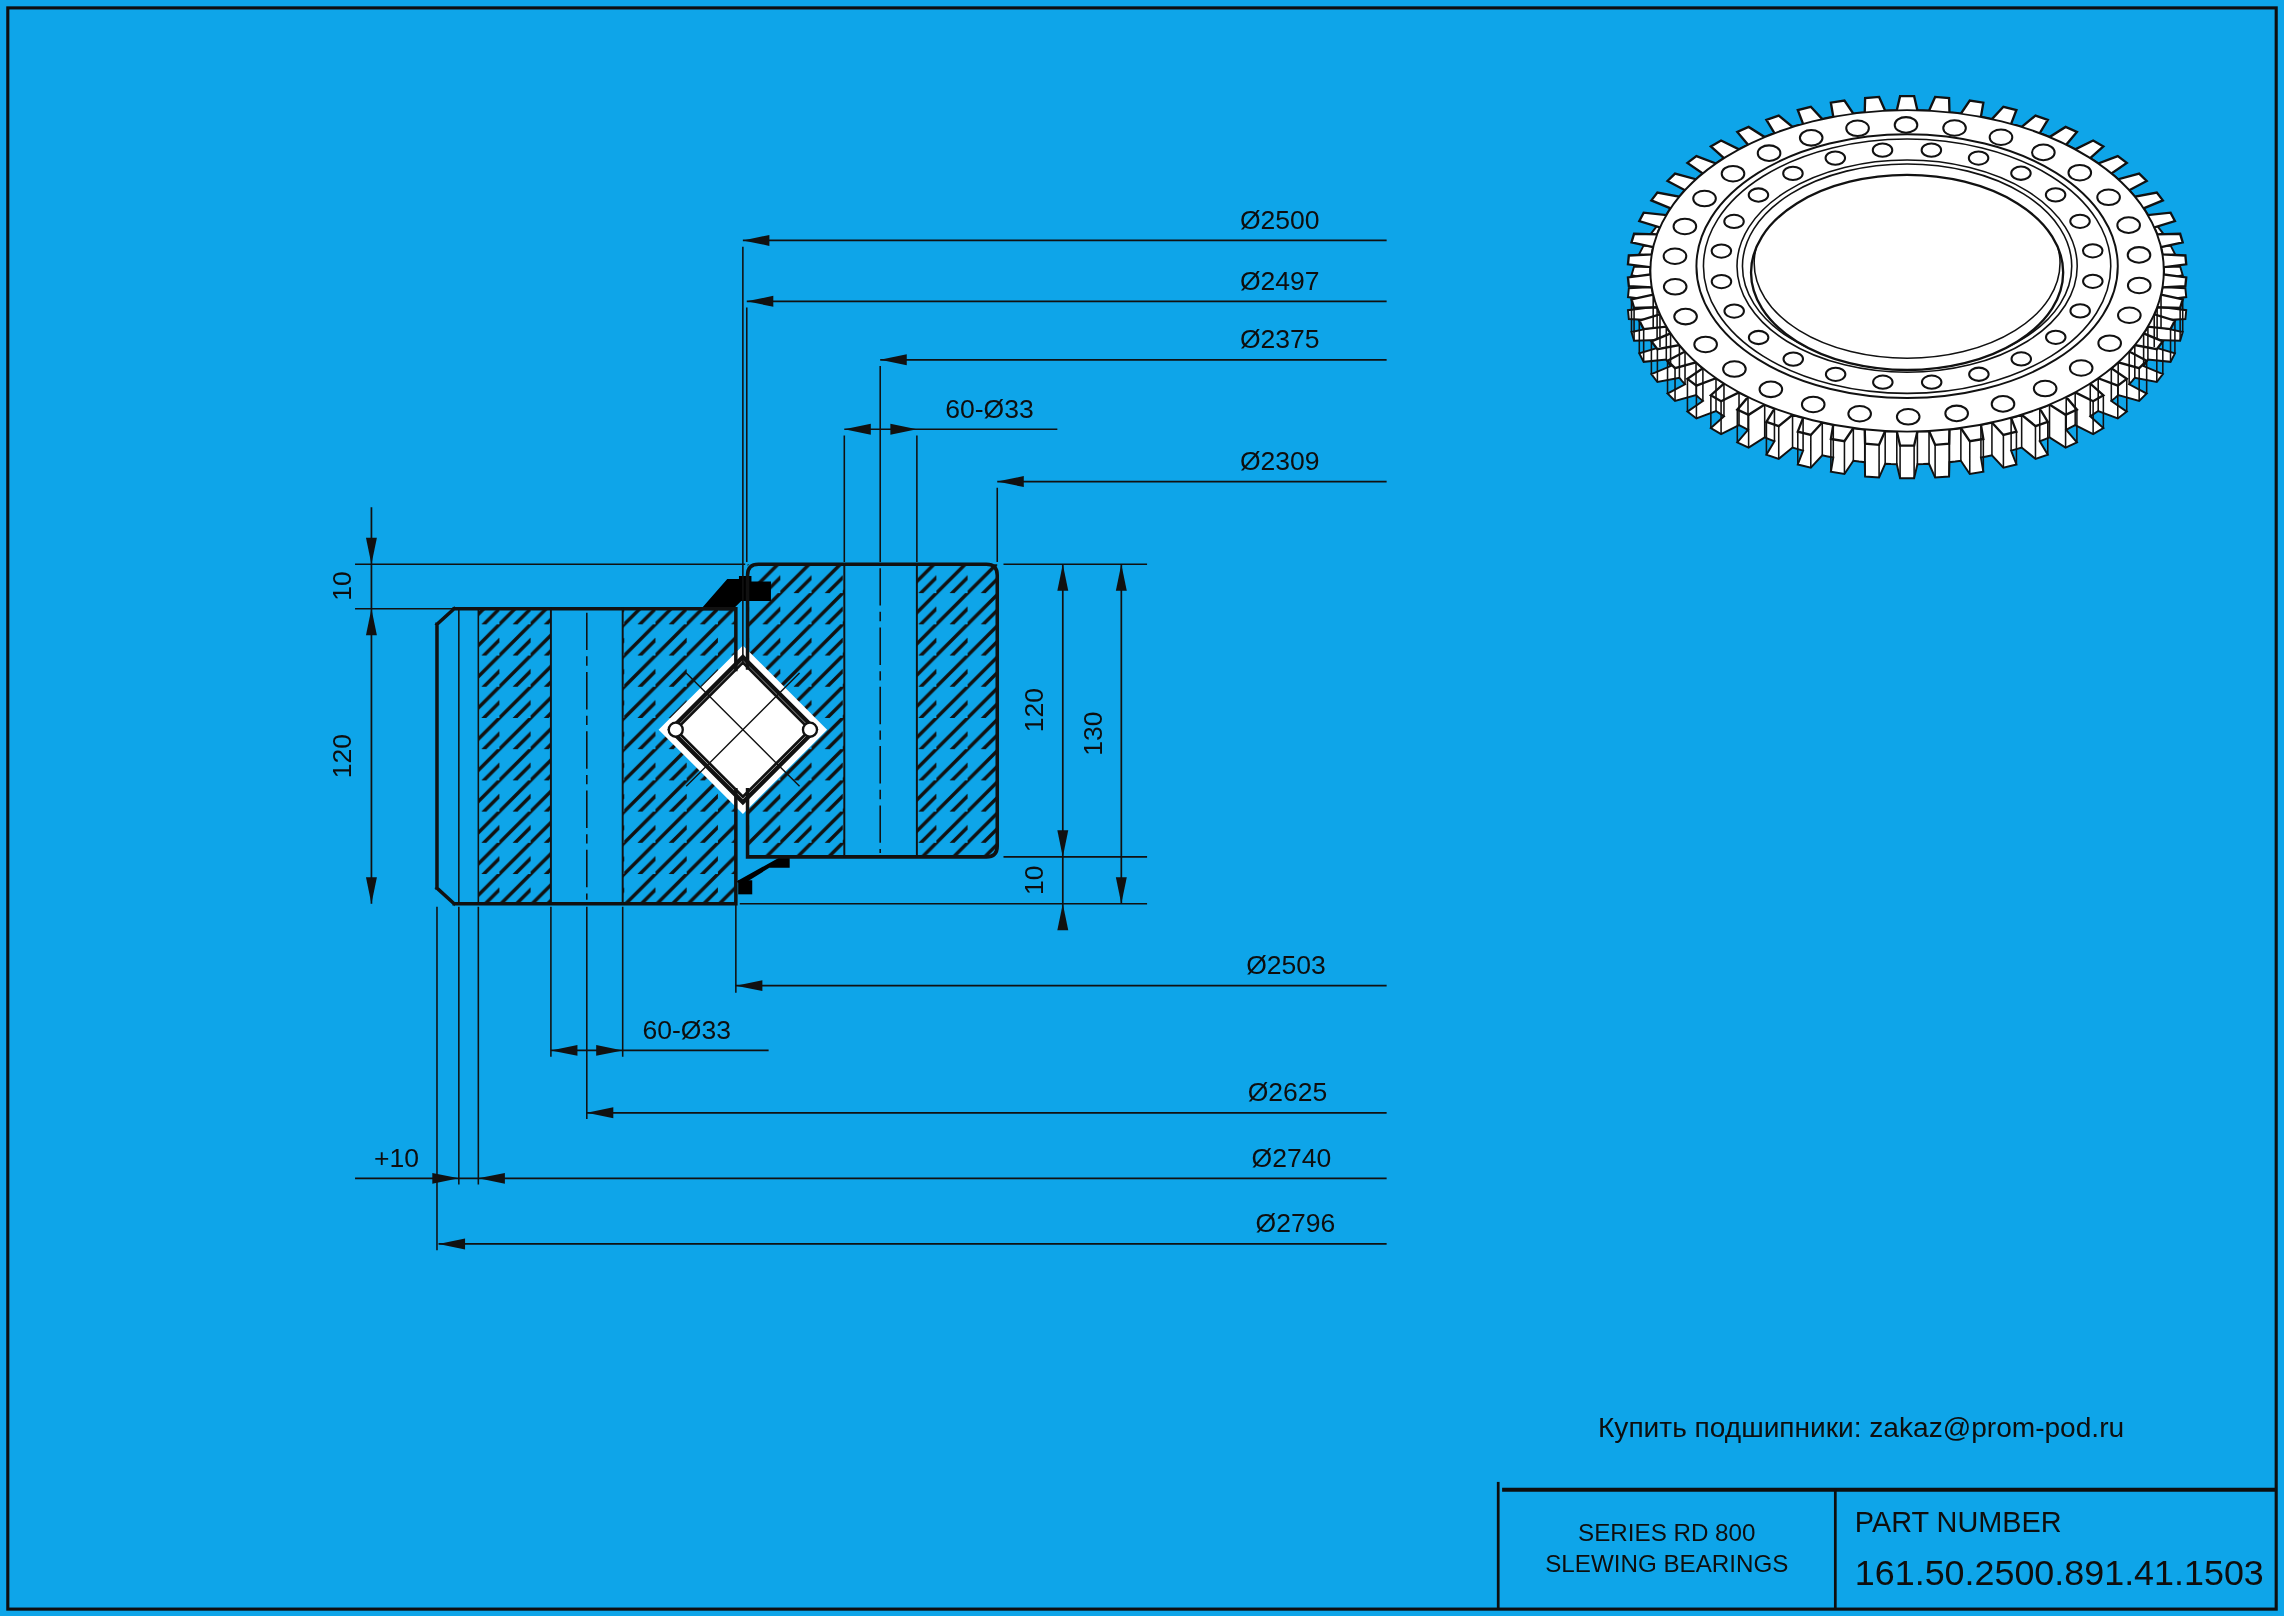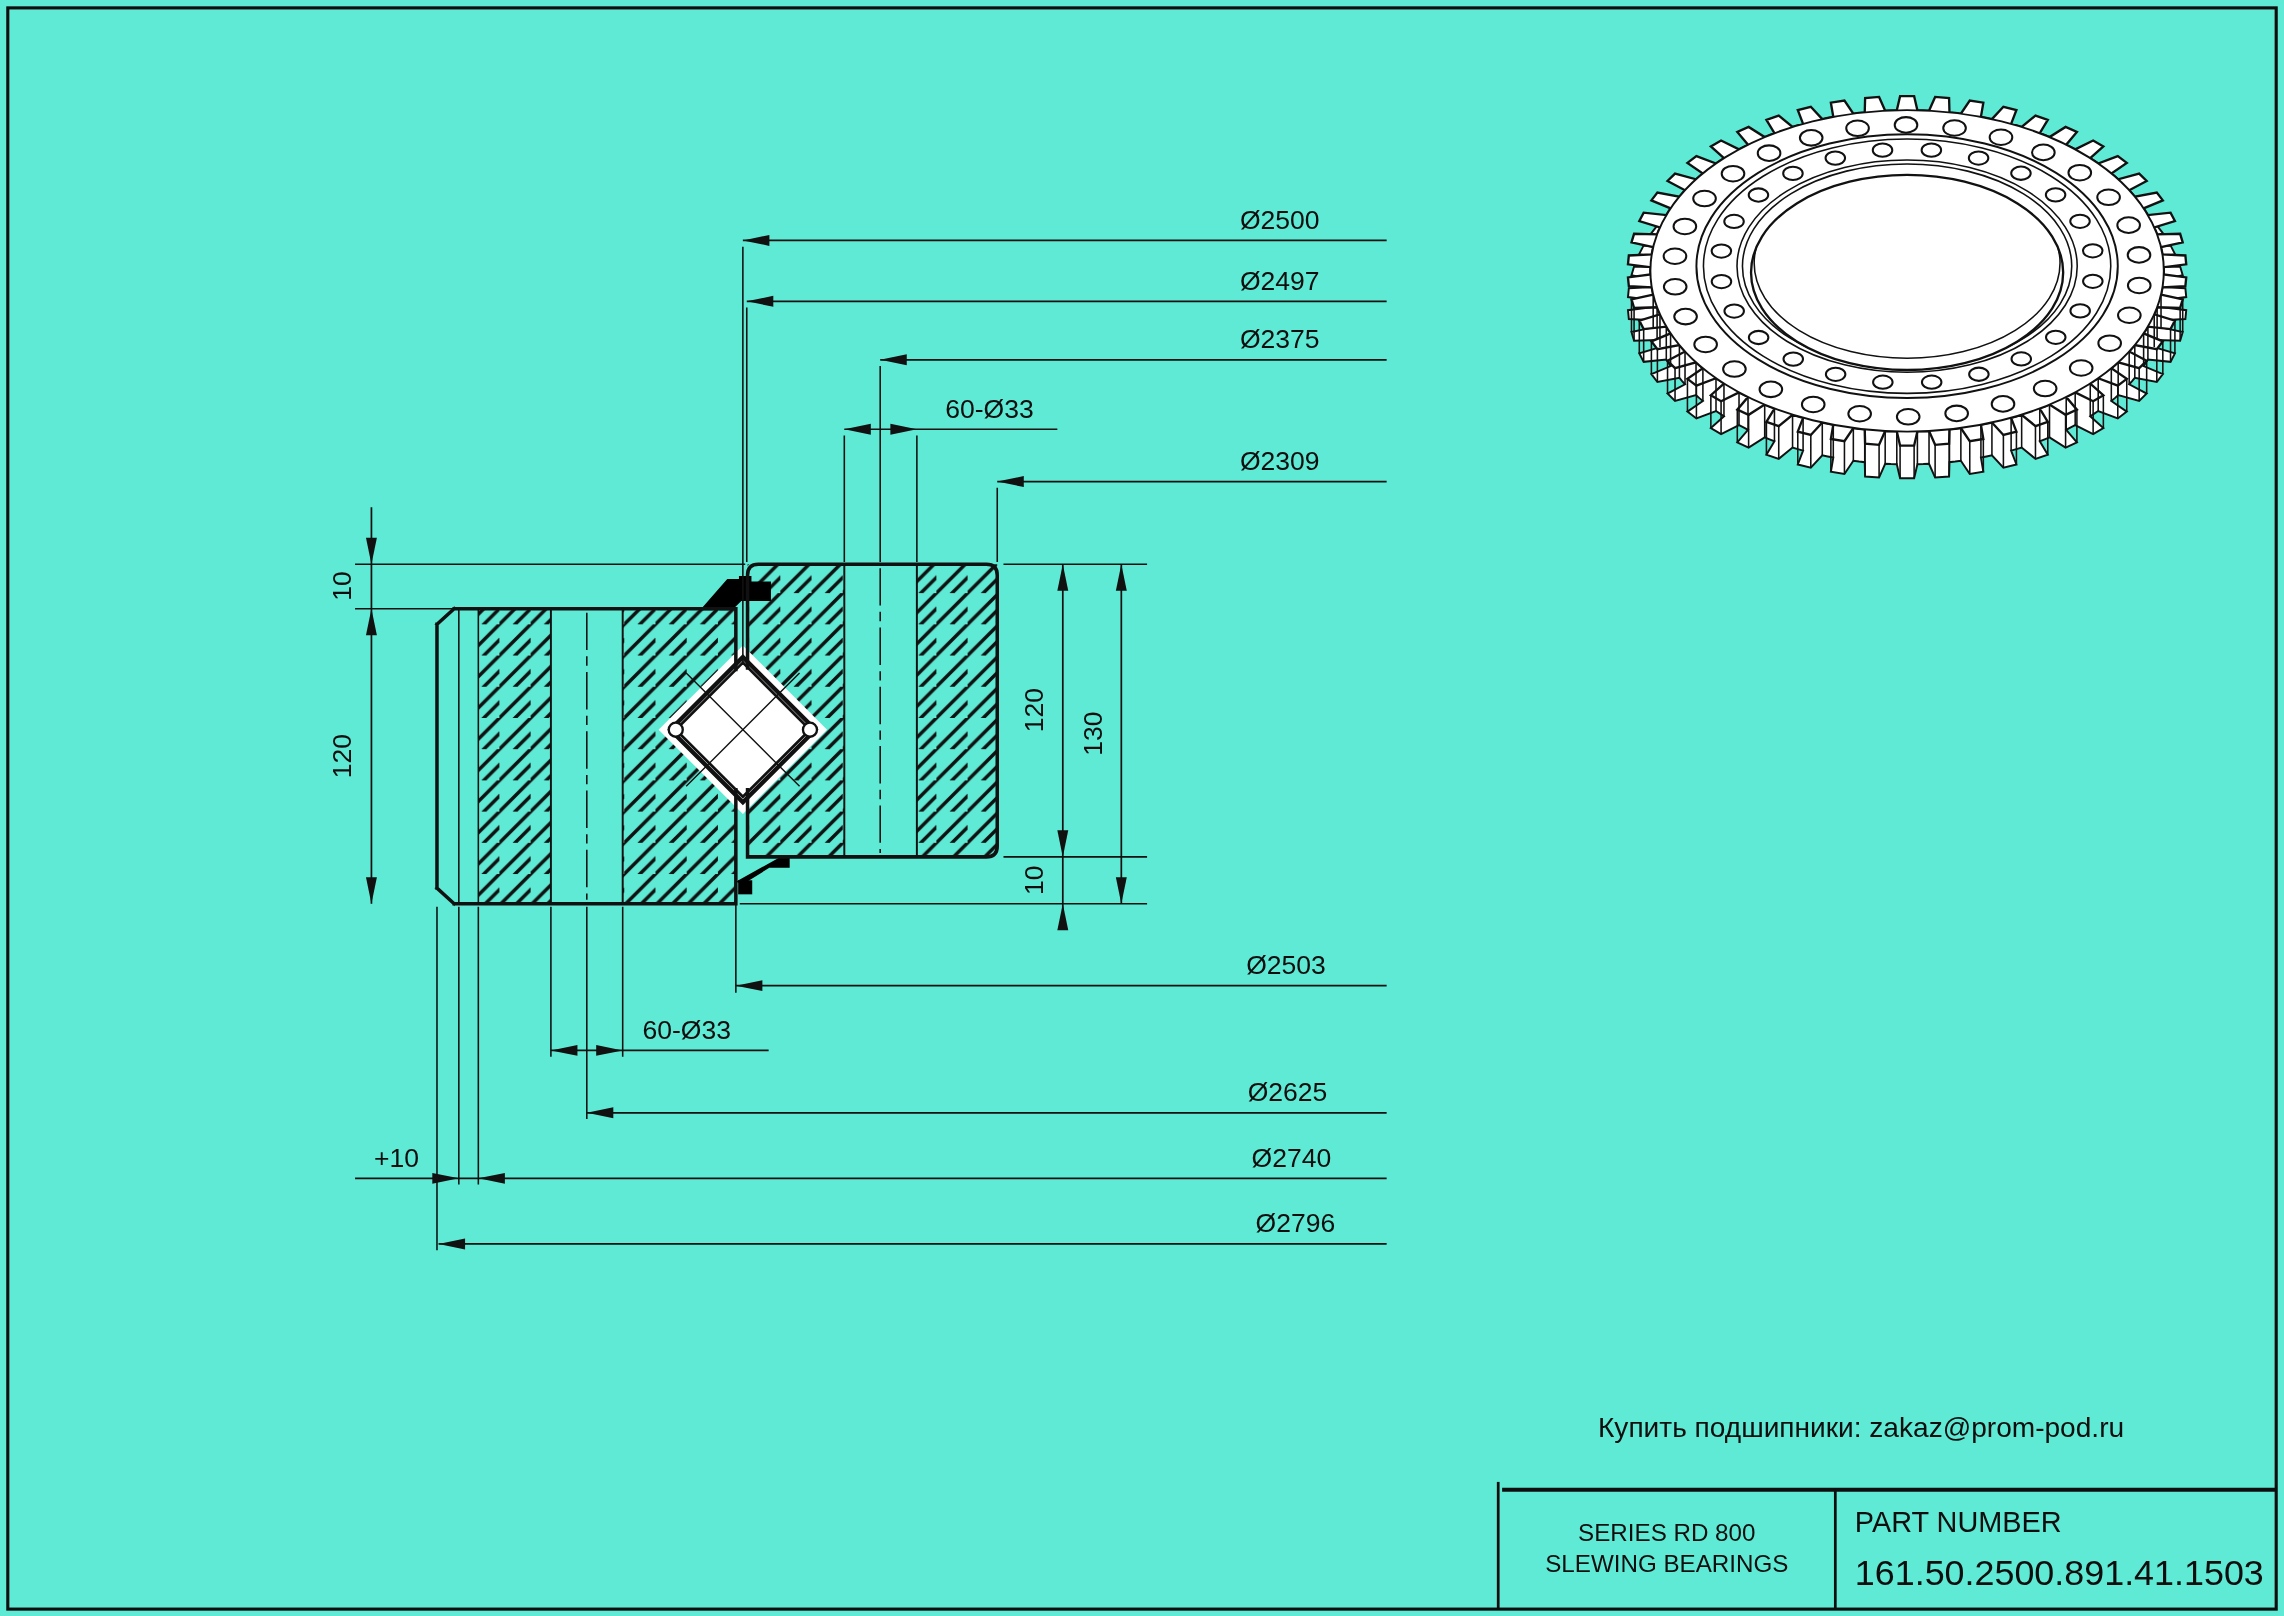--- a/index.html
+++ b/index.html
@@ -1,16 +1,16 @@
 <!DOCTYPE html>
 <html style="font-size:12.5px"><head>
 <meta charset="utf-8">
 <style>
   html,body{margin:0;padding:0;background:#fff;}
-  .page{position:relative;width:2284px;height:1617px;background:#5eead4;overflow:hidden;
+  .page{position:relative;width:2284px;height:1617px;background:#0ea5e9;overflow:hidden;
         font-family:"Liberation Sans",sans-serif;}
   svg{position:absolute;left:0;top:0;}
   text{fill:#0e0e0e;font-family:"Liberation Sans",sans-serif;}
   .dimtxt{font-size:34px;}
   .ttl-small{font-size:31px;}
   .ttl-label{font-size:37px;}
   .ttl-part{font-size:46px;}
   .contact{font-size:36px;}
 </style>
 </head>

